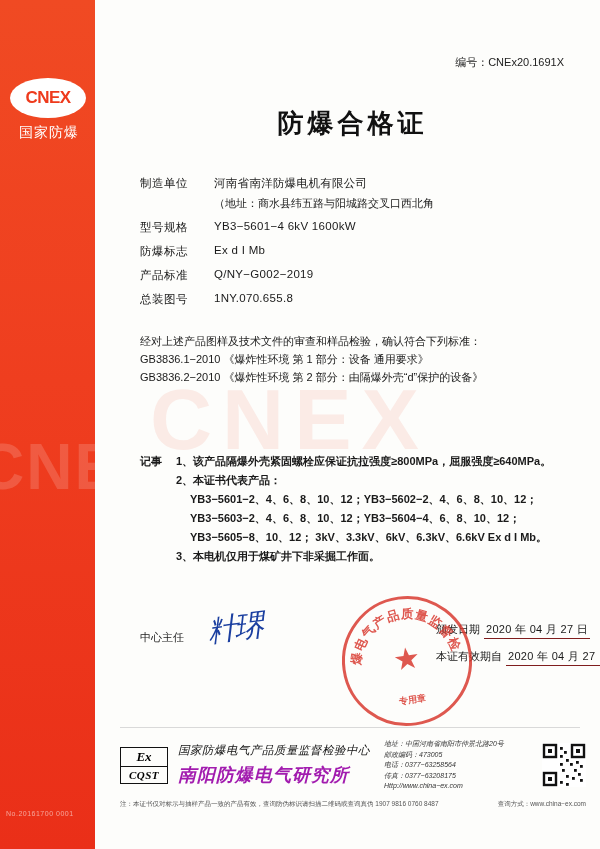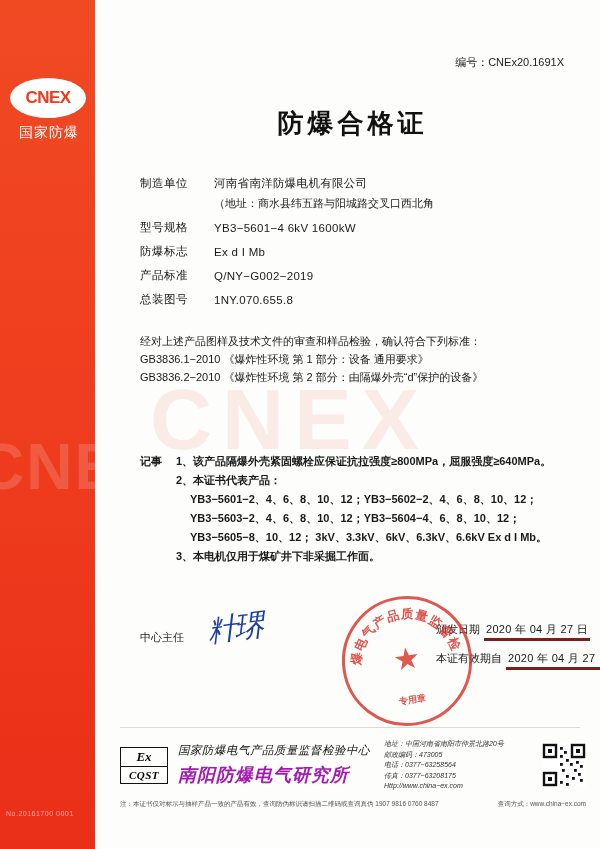--- a/index.html
+++ b/index.html
@@ -100,21 +100,21 @@
     color: #111;
   }
   .fields {
     position: absolute;
     left: 140px;
     top: 176px;
     width: 430px;
   }
   .frow {
     display: flex;
-    align-items: center;
+    align-items: flex-start;
     margin-bottom: 9px;
     font-size: 11.5px;
     color: #1a1a1a;
   }
   .flabel {
     width: 74px;
     flex: 0 0 74px;
     letter-spacing: 0.5px;
   }
   .fvalue {
@@ -201,21 +201,21 @@
     display: flex;
     align-items: baseline;
     margin-bottom: 10px;
     white-space: nowrap;
   }
   .date-label {
     flex: 0 0 auto;
     margin-right: 4px;
   }
   .date-val {
-    border-bottom: 3px solid #7f1d1d;
+    border-bottom: 1px solid #7f1d1d;
     padding: 0 2px 1px 2px;
     letter-spacing: 0.3px;
   }
   
   .seal {
     position: absolute;
     left: 342px;
     top: 596px;
     width: 124px;
     height: 124px;

